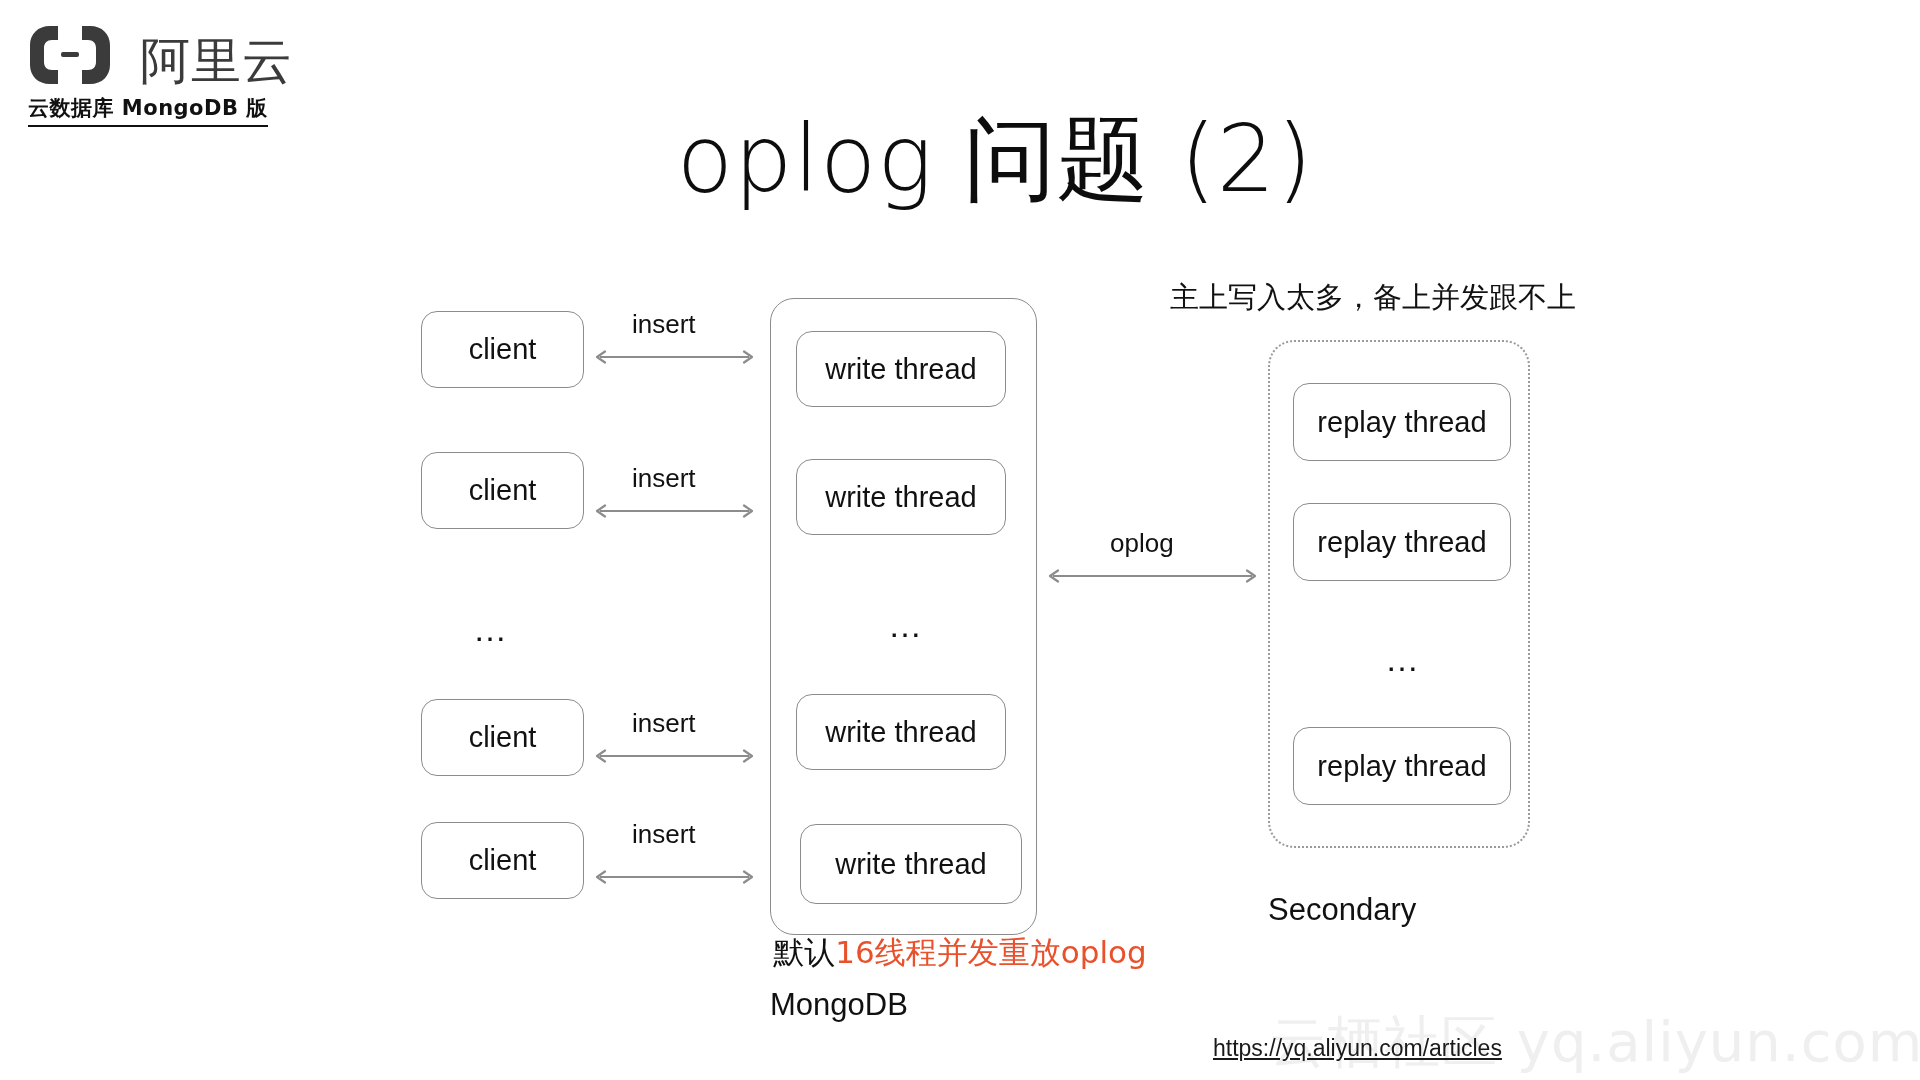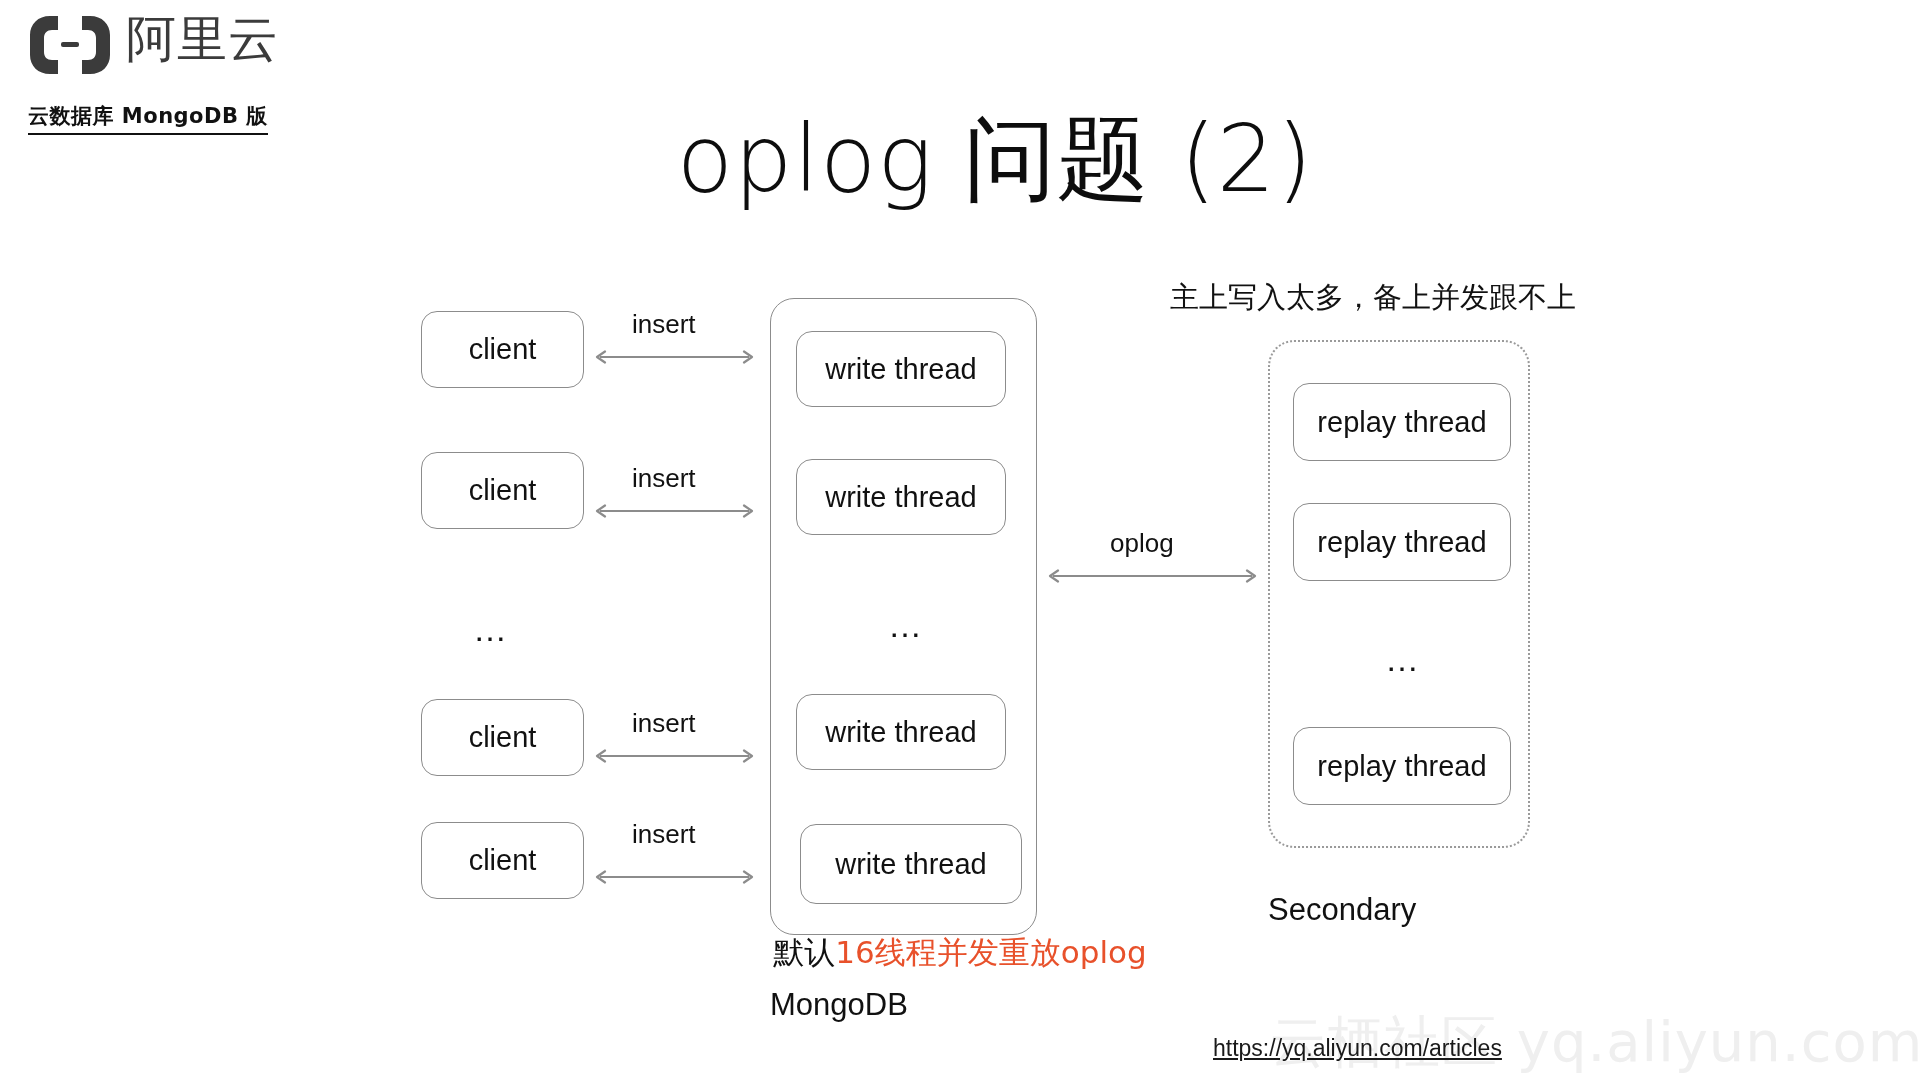--- a/index.html
+++ b/index.html
@@ -18,39 +18,39 @@
 
   
   #logo-block {
     position: absolute;
     left: 28px;
     top: 14px;
     width: 270px;
   }
   #logo-row {
     display: flex;
-    align-items: flex-start;
-    gap: 14px;
+    align-items: flex-end;
+    gap: 28px;
     height: 72px;
   }
   #logo-mark {
     width: 84px;
     height: 62px;
     flex: 0 0 auto;
   }
   #logo-cn {
     font-size: 50px;
     font-weight: 500;
     color: #3b3b3b;
     letter-spacing: 1px;
     line-height: 1;
     font-family: "DejaVu Sans", sans-serif;
   }
   #logo-sub {
-    margin-top: 16px;
+    margin-top: 8px;
     font-size: 21px;
     font-weight: bold;
     color: #111;
     border-bottom: 2.5px solid #111;
     display: inline-block;
     padding-bottom: 3px;
     letter-spacing: 0.5px;
     font-family: "DejaVu Sans", sans-serif;
   }
 

